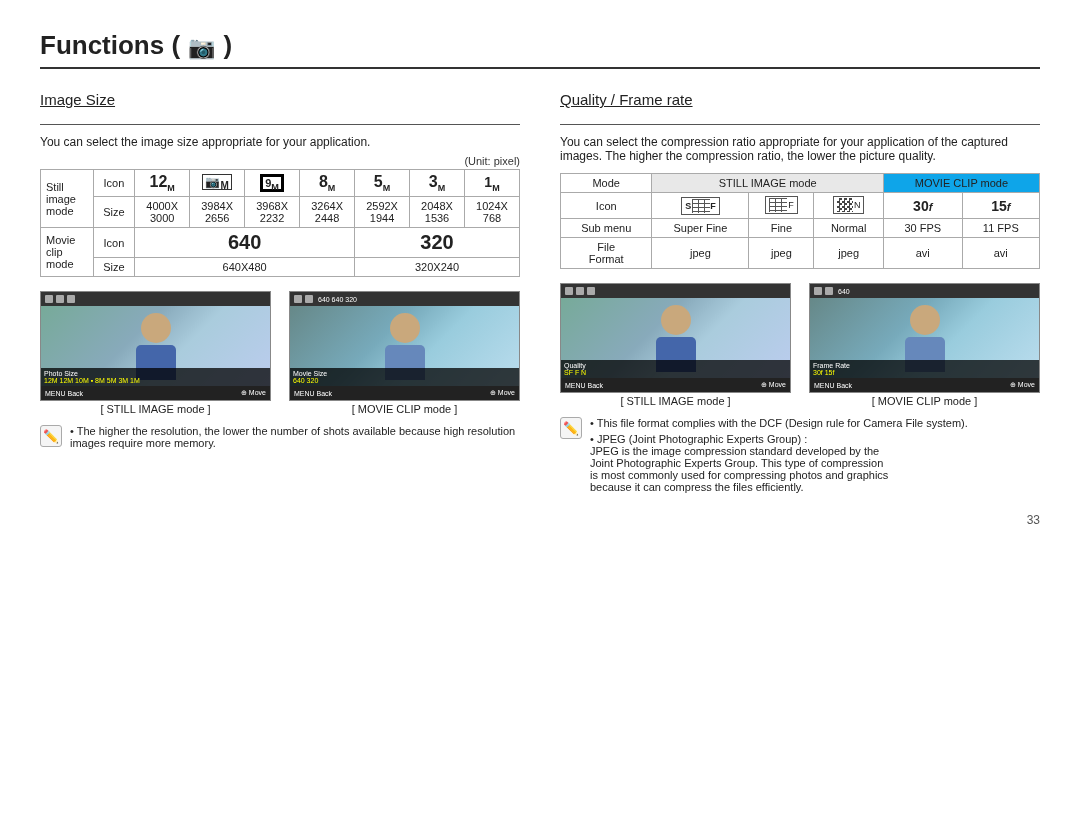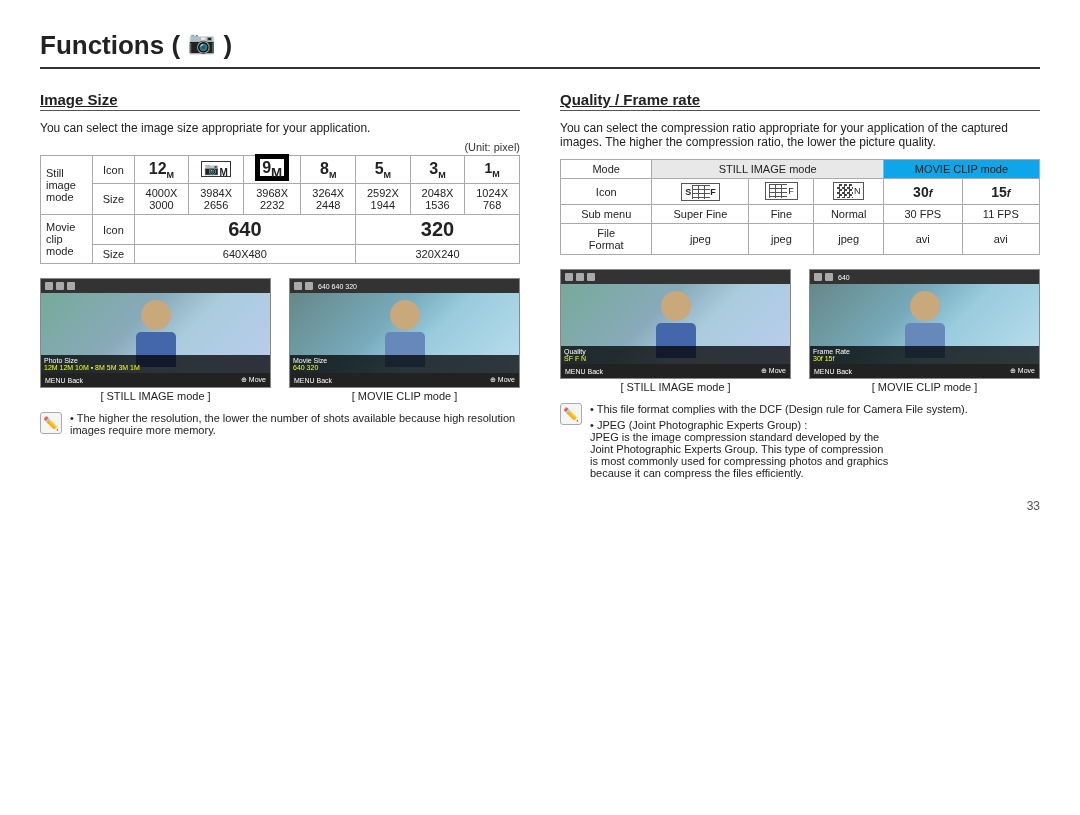--- a/index.html
+++ b/index.html
@@ -12,35 +12,35 @@
       min-height: 815px;
       padding: 30px 40px 30px 40px;
     }
     .page-title {
       font-size: 26px;
       font-weight: bold;
       border-bottom: 2px solid #333;
       padding-bottom: 6px;
       margin-bottom: 22px;
       display: flex;
-      align-items: flex-start;
+      align-items: flex-end;
       gap: 8px;
     }
     .two-col {
       display: flex;
       gap: 40px;
     }
     .col-left, .col-right {
       flex: 1;
     }
     .section-title {
       font-size: 15px;
-      font-weight: bold;
+      font-weight: normal;
       border-bottom: 1.5px solid #555;
-      padding-bottom: 2px;
+      padding-bottom: 16px;
       margin-bottom: 10px;
       text-decoration: underline;
     }
     .section-desc {
       font-size: 12px;
       margin-bottom: 6px;
     }
     .unit-note {
       text-align: right;
       font-size: 11px;
@@ -230,21 +230,21 @@
     <div class="unit-note">(Unit: pixel)</div>
 
     <table class="size-table">
       <tbody>
 
         <tr>
           <td rowspan="2" class="label-cell">Still<br>image<br>mode</td>
           <td>Icon</td>
           <td class="icon-cell"><strong style="font-size:16px;">12<sub style="font-size:9px;">M</sub></strong></td>
           <td class="icon-cell"><span style="font-size:12px;border:1px solid #333;padding:0 2px;">📷<sub>M</sub></span></td>
-          <td class="icon-cell"><span style="font-size:16px;border:5px solid #000000;padding:0 2px;">9<sub>M</sub></span></td>
+          <td class="icon-cell"><span style="font-size:11px;border:3px solid #000000;padding:0 2px;">9<sub>M</sub></span></td>
           <td class="icon-cell"><strong style="font-size:16px;">8<sub style="font-size:9px;">M</sub></strong></td>
           <td class="icon-cell"><strong style="font-size:16px;">5<sub style="font-size:9px;">M</sub></strong></td>
           <td class="icon-cell"><strong style="font-size:16px;">3<sub style="font-size:9px;">M</sub></strong></td>
           <td class="icon-cell"><strong style="font-size:14px;">1<sub style="font-size:9px;">M</sub></strong></td>
         </tr>
 
         <tr>
           <td>Size</td>
           <td>4000X<br>3000</td>
           <td>3984X<br>2656</td>

